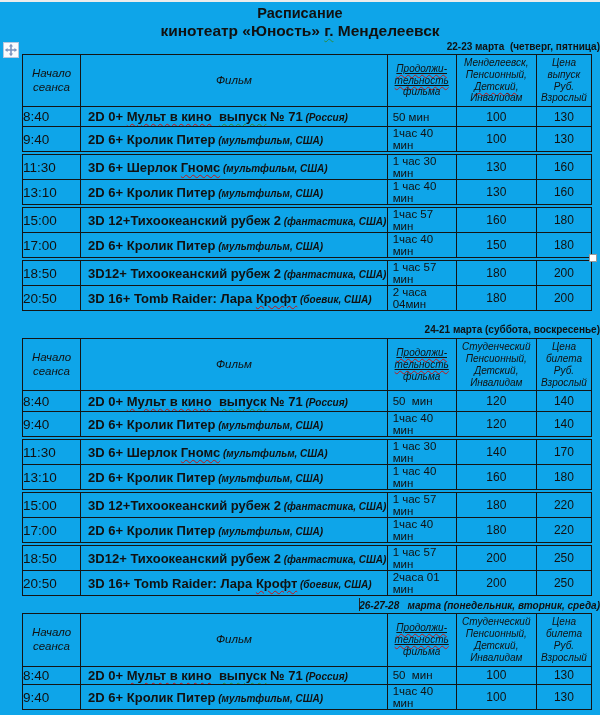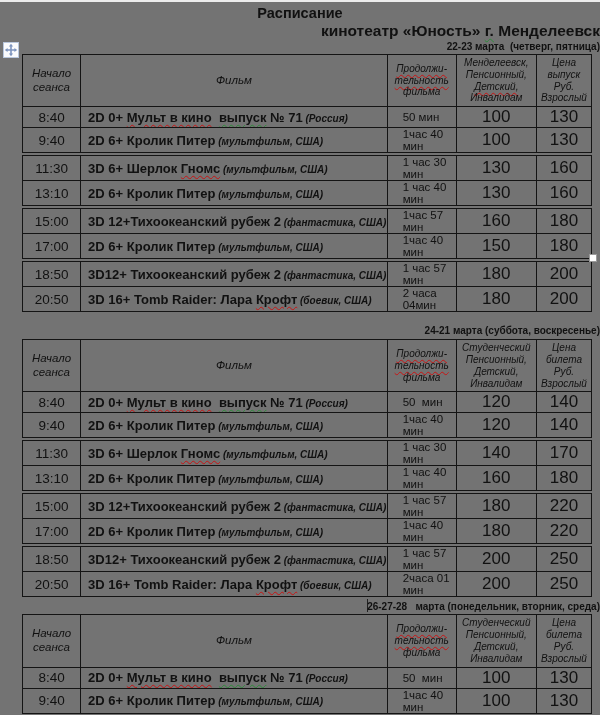--- a/index.html
+++ b/index.html
@@ -1,38 +1,38 @@
 <!DOCTYPE html>
 <html><head>
 <meta charset="utf-8">
 <style>
   html,body{margin:0;padding:0;background:#ffffff;}
   body{font-family:"Liberation Sans",sans-serif;color:#111;}
-  #page{position:relative;width:600px;height:715px;overflow:hidden;background:#737373;border-top:2px solid #ececec;box-sizing:border-box;}
+  #page{position:relative;width:600px;height:715px;overflow:hidden;background:#0ea5e9;border-top:2px solid #ececec;box-sizing:border-box;}
   .t1{font-size:14.5px;font-weight:700;text-align:center;margin:3px 0 0 0;}
-  .t2{font-size:15.5px;font-weight:700;text-align:right;margin:1px 0 0 0;}
+  .t2{font-size:15.5px;font-weight:700;text-align:center;margin:1px 0 0 0;}
   .sec-title{font-size:10px;font-weight:700;text-align:right;white-space:pre-wrap;}
   .section.s0 .sec-title{margin:1px 0 2px 0;}
   .section.s1 .sec-title{margin:13px 0 3px 0;}
-  .section.s2 .sec-title{margin:2px 0 2px 0;}
+  .section.s2 .sec-title{margin:2px 0 2px 0;font-style:italic;}
   table{border-collapse:collapse;table-layout:fixed;margin-left:22px;width:570px;border:1.5px solid #141414;}
   th,td{border:1px solid #141414;overflow:hidden;padding:0;}
   thead th{font-style:italic;font-weight:400;font-size:10px;line-height:1.18;text-align:center;vertical-align:middle;padding:2px 1px;}
   th.h-start,th.h-film{font-size:11.5px;}
   .s0 thead th{height:34px;} .s1 thead th{height:40px;} .s2 thead th{height:40px;}
   .s0 tbody td{height:19px;} .s1 tbody td{height:20px;} .s2 tbody td{height:17.8px;}
-  td.time{text-align:center;font-size:13.5px;}
+  td.time{text-align:left;font-size:13.5px;}
   td.film{padding-left:7px;font-size:13px;font-weight:700;white-space:pre-wrap;}
   .note{font-weight:700;font-style:italic;font-size:10px;}
-  td.dur{padding-left:15px;font-size:11.5px;white-space:pre-wrap;}
-  td.price{text-align:center;font-size:17px;}
+  td.dur{padding-left:5px;font-size:11.5px;white-space:pre-wrap;}
+  td.price{text-align:center;font-size:12px;}
   tr.dsep td{border-top:4px double #141414;}
   .wavy-red{text-decoration:underline wavy #c81414 1px;text-underline-offset:2px;}
   .wavy-green{text-decoration:underline wavy #2e8b3a 1px;text-underline-offset:2px;}
-  .ul{}
+  .ul{text-decoration:underline;}
   .caret{display:inline-block;width:1.5px;height:13px;background:#222;vertical-align:-2px;margin-right:-1px;}
   #move-handle{position:absolute;left:3px;top:40px;width:14px;height:14px;border:1px solid #b9c7dd;background:#fafbfd;box-sizing:content-box;}
   #move-handle svg{display:block;width:14px;height:14px;}
   #resize-handle{position:absolute;left:589px;top:252px;width:6px;height:6px;border:1px solid #9a9a9a;background:#fff;}
 </style>
 </head>
 <body>
 
 <div id="page">
 

